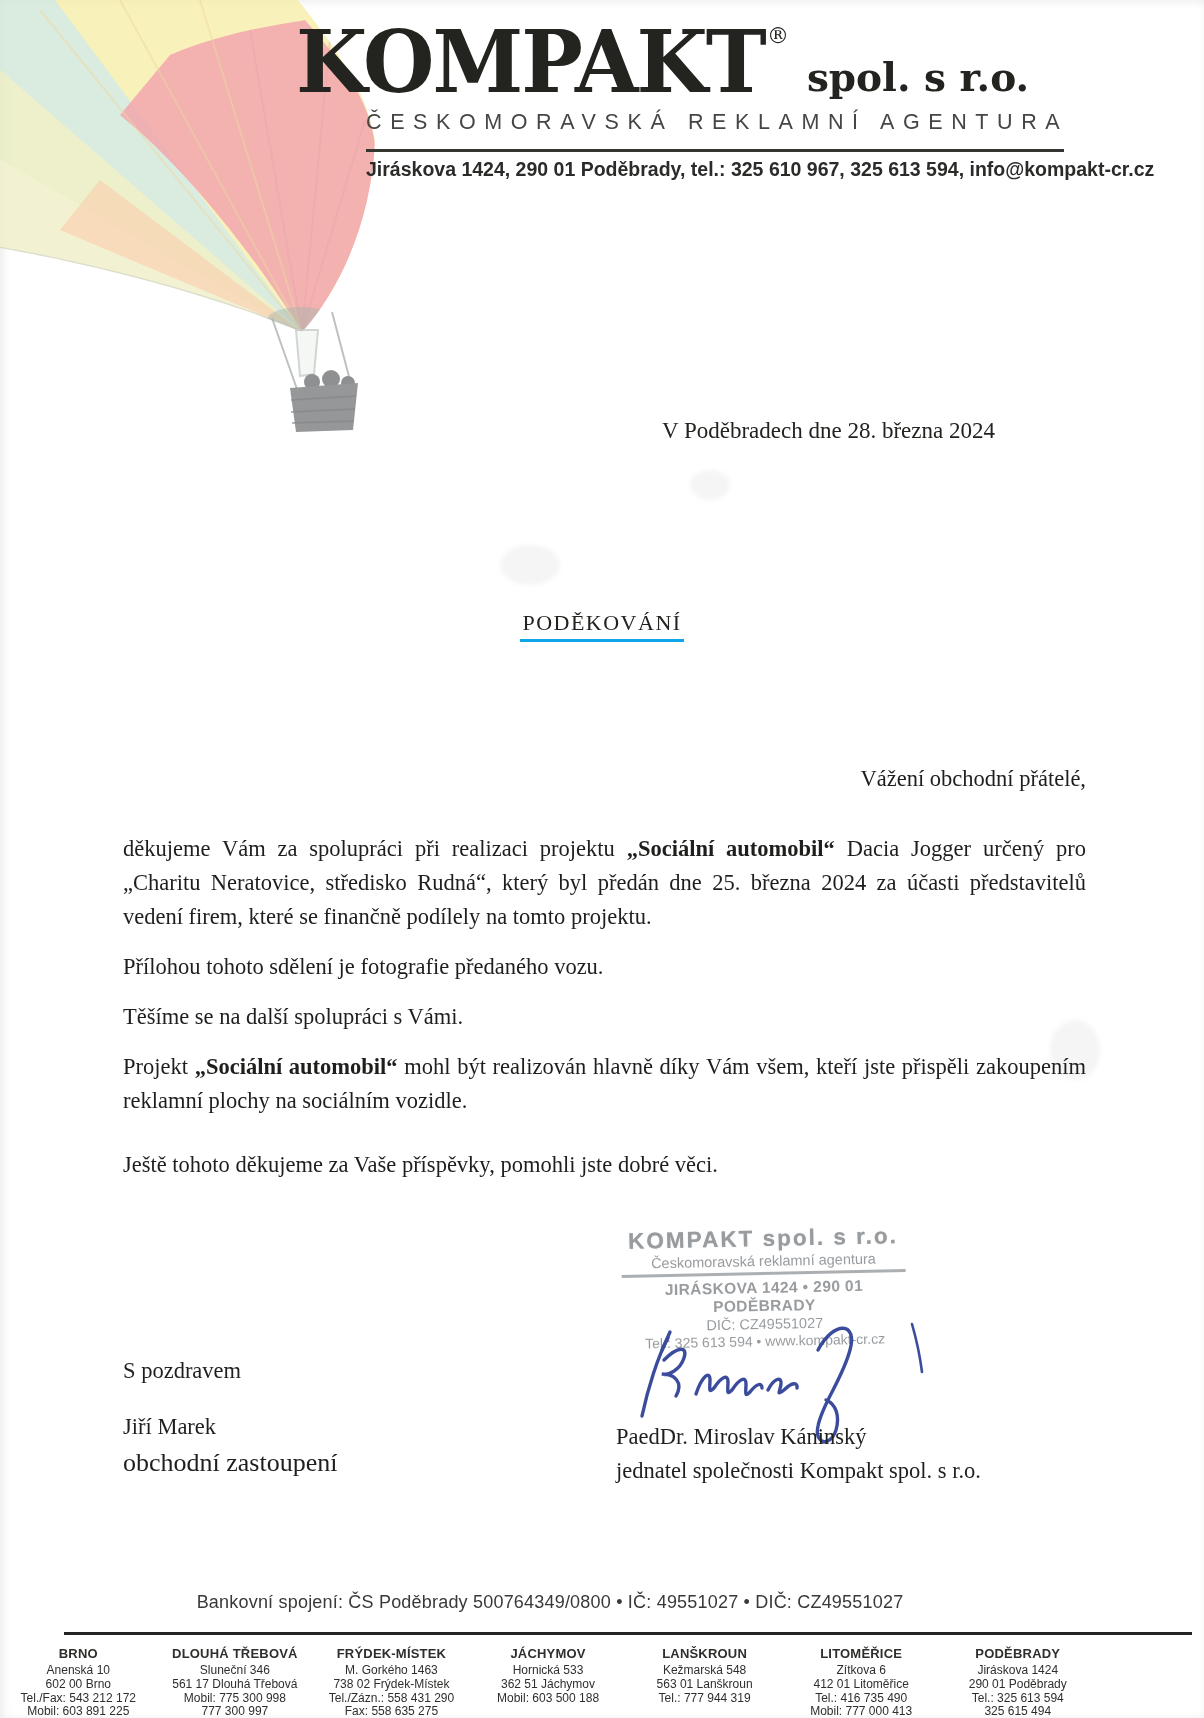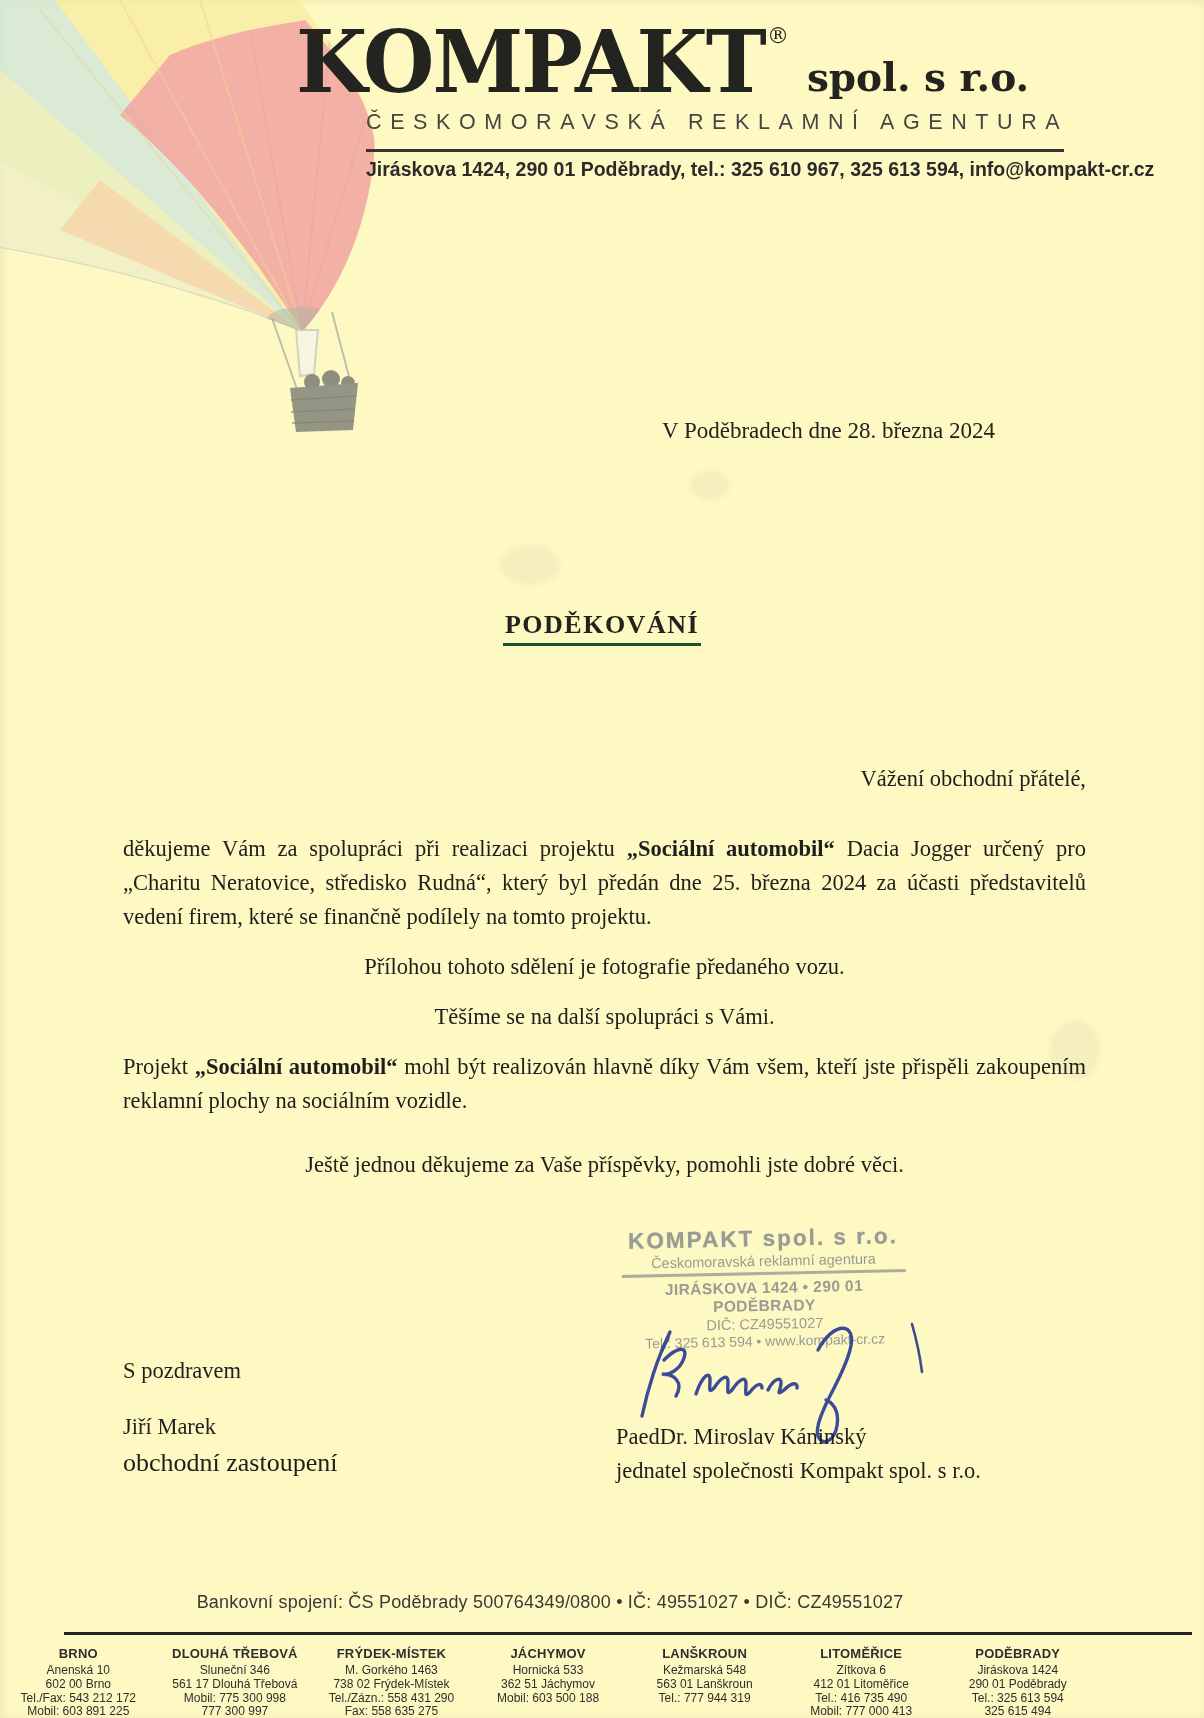--- a/index.html
+++ b/index.html
@@ -1,20 +1,20 @@
 <!DOCTYPE html>
 <html><head>
 <meta charset="utf-8">
 <style>
   html,body{margin:0;padding:0;background:#e8e8e6;}
   .page{
     position:relative;
     width:1204px;height:1718px;
     margin:0 auto;
-    background:#fef9c3;
+    background:#ffffff;
     overflow:hidden;
     font-family:"Liberation Serif", serif;
     color:#1f1f1d;
     box-shadow:inset 4px 0 10px rgba(0,0,0,0.05), inset 0 3px 8px rgba(0,0,0,0.04);
   }
   
   .balloon{position:absolute;left:0;top:0;width:385px;height:445px;opacity:.82;}
   .brandrow{
     position:absolute;left:296px;top:14px;width:880px;
     display:flex;align-items:baseline;white-space:nowrap;
@@ -39,30 +39,30 @@
   .hrule{position:absolute;left:366px;top:149px;width:698px;height:3px;background:#343430;}
   .addrline{
     position:absolute;left:366px;top:158px;width:720px;
     font-family:"Liberation Sans", sans-serif;font-weight:bold;
     font-size:19.5px;color:#2b2b29;white-space:nowrap;
   }
   
   .dateline{position:absolute;left:662px;top:418px;font-size:23px;color:#22221f;}
   .titlewrap{position:absolute;left:0;top:610px;width:1204px;text-align:center;}
   .lettertitle{
-    display:inline-block;font-weight:bold;font-size:26px;letter-spacing:1.5px;
-    border-bottom:3px solid #14532d;padding:0 2px 3px 2px;color:#22221f;
+    display:inline-block;font-weight:normal;font-size:22px;letter-spacing:1.5px;
+    border-bottom:3px solid #0ea5e9;padding:0 2px 3px 2px;color:#22221f;
   }
   .body{
     position:absolute;left:123px;top:762px;width:963px;
     font-size:22.5px;line-height:34px;color:#1e1e1c;
   }
   .body p{margin:16px 0 0 0;text-align:justify;}
   .body p.first{margin-top:0;text-align:right;}
-  .body p.single{text-align:center;}
+  .body p.single{text-align:left;}
   .body p.gap-lg{margin-top:36px;}
   .body p.gap-xl{margin-top:30px;}
   .b{font-weight:bold;}
   
   .stamp{
     position:absolute;left:616px;top:1226px;width:296px;
     text-align:center;color:#83878b;opacity:.82;
     transform:rotate(-1.2deg);
     font-family:"Liberation Sans", sans-serif;
   }
@@ -154,21 +154,21 @@
   <div class="titlewrap">
     <span class="lettertitle">PODĚKOVÁNÍ</span>
   </div>
 
   <div class="body">
     <p class="first">Vážení obchodní přátelé,</p>
     <p class="gap-lg"><span>děkujeme Vám za spolupráci při realizaci projektu </span><span class="b">„Sociální automobil“</span><span> Dacia Jogger určený pro „Charitu Neratovice, středisko Rudná“, který byl předán dne 25. března 2024 za účasti představitelů vedení firem, které se finančně podílely na tomto projektu.</span></p>
     <p class="single">Přílohou tohoto sdělení je fotografie předaného vozu.</p>
     <p class="single">Těšíme se na další spolupráci s Vámi.</p>
     <p><span>Projekt </span><span class="b">„Sociální automobil“</span><span> mohl být realizován hlavně díky Vám všem, kteří jste přispěli zakoupením reklamní plochy na sociálním vozidle.</span></p>
-    <p class="single gap-xl">Ještě jednou děkujeme za Vaše příspěvky, pomohli jste dobré věci.</p>
+    <p class="single gap-xl">Ještě tohoto děkujeme za Vaše příspěvky, pomohli jste dobré věci.</p>
   </div>
 
   <div class="stamp">
     <div class="s1">KOMPAKT spol. s r.o.</div>
     <div class="s2">Českomoravská reklamní agentura</div>
     <div class="sdiv"></div>
     <div class="s3">JIRÁSKOVA 1424 • 290 01 PODĚBRADY</div>
     <div class="s4">DIČ: CZ49551027</div>
     <div class="s5">Tel.: 325 613 594 • www.kompakt-cr.cz</div>
   </div>

